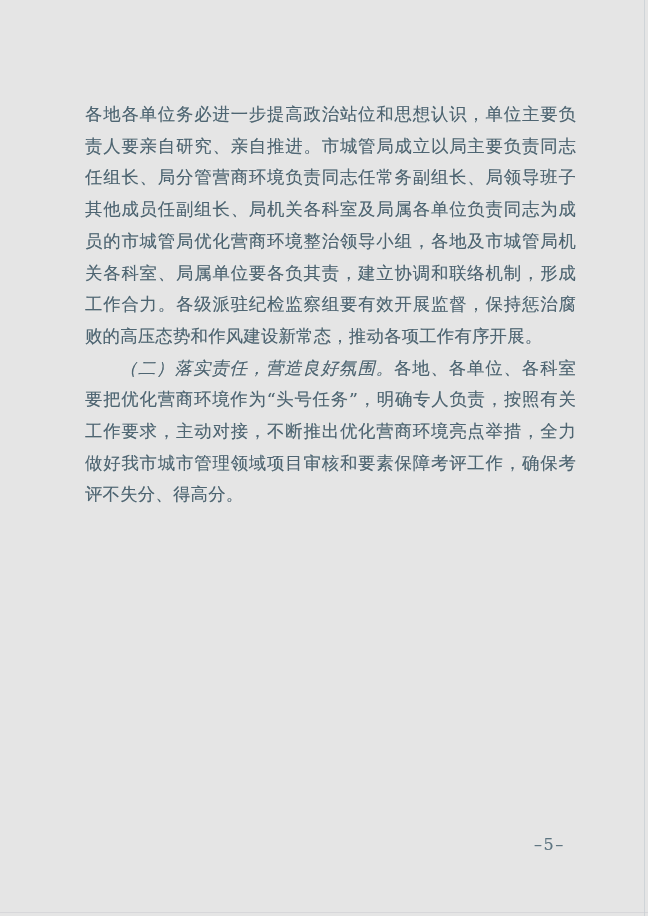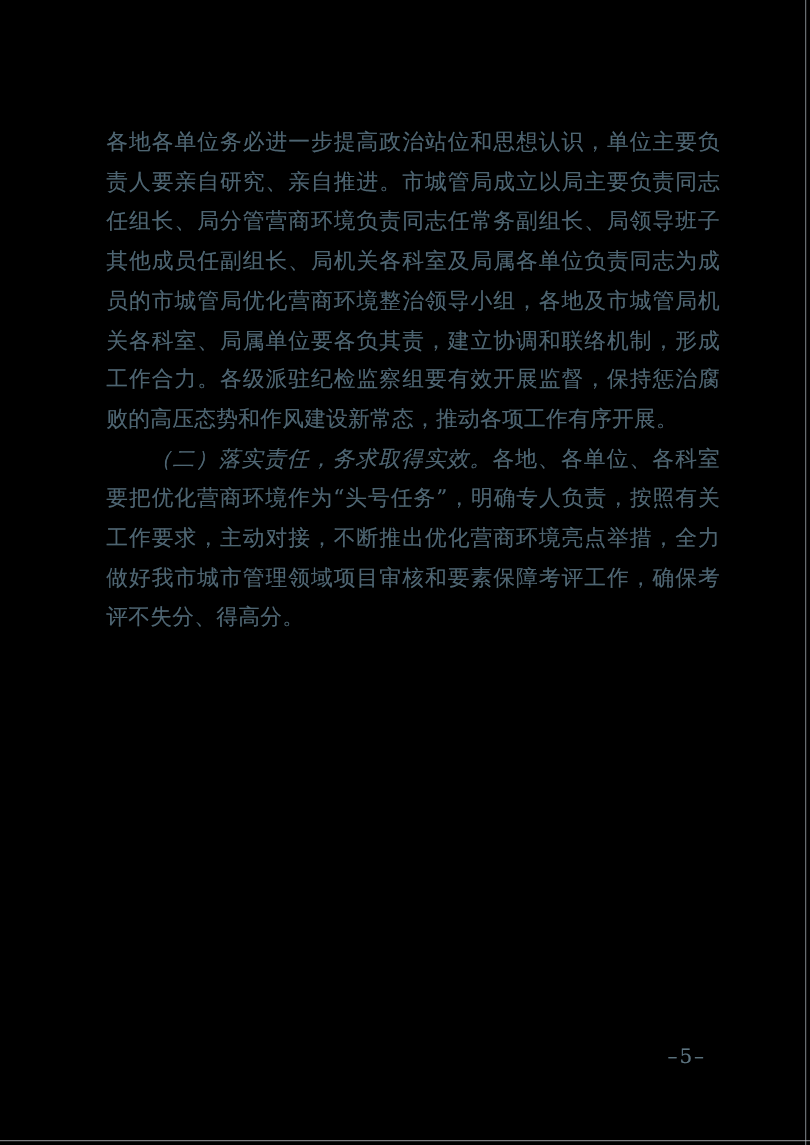--- a/index.html
+++ b/index.html
@@ -9,21 +9,21 @@
   body {
     width: 648px;
     height: 916px;
     background: #fafafa;
     font-family: "DejaVu Serif", "Liberation Serif", serif;
   }
   .page {
     position: relative;
     width: 648px;
     height: 916px;
-    background: #000000;
+    background: #e5e5e5;
     overflow: hidden;
     color: #4e6572;
   }
   
   .edge-right {
     position: absolute;
     top: 0;
     right: 3px;
     width: 1px;
     height: 916px;
@@ -75,20 +75,20 @@
 
 <div class="page">
 
   <div class="edge-right"></div>
   <div class="edge-bottom"></div>
 
   <div class="text-block">
 
     <p class="para"><span>各地各单位务必进一步提高政治站位和思想认识，单位主要负责人要亲自研究、亲自推进。市城管局成立以局主要负责同志任组长、局分管营商环境负责同志任常务副组长、局领导班子其他成员任副组长、局机关各科室及局属各单位负责同志为成员的市城管局优化营商环境整治领导小组，各地及市城管局机关各科室、局属单位要各负其责，建立协调和联络机制，形成工作合力。各级派驻纪检监察组要有效开展监督，保持惩治腐败的高压态势和作风建设新常态，推动各项工作有序开展。</span></p>
 
-    <p class="para indented"><span class="kai-heading">（二）落实责任，务求取得实效。</span><span>各地、各单位、各科室要把优化营商环境作为“头号任务”，明确专人负责，按照有关工作要求，主动对接，不断推出优化营商环境亮点举措，全力做好我市城市管理领域项目审核和要素保障考评工作，确保考评不失分、得高分。</span></p>
+    <p class="para indented"><span class="kai-heading">（二）落实责任，营造良好氛围。</span><span>各地、各单位、各科室要把优化营商环境作为“头号任务”，明确专人负责，按照有关工作要求，主动对接，不断推出优化营商环境亮点举措，全力做好我市城市管理领域项目审核和要素保障考评工作，确保考评不失分、得高分。</span></p>
 
 
   </div>
 
   <div class="page-number">–5–</div>
 
 </div>
 
 </body></html>

